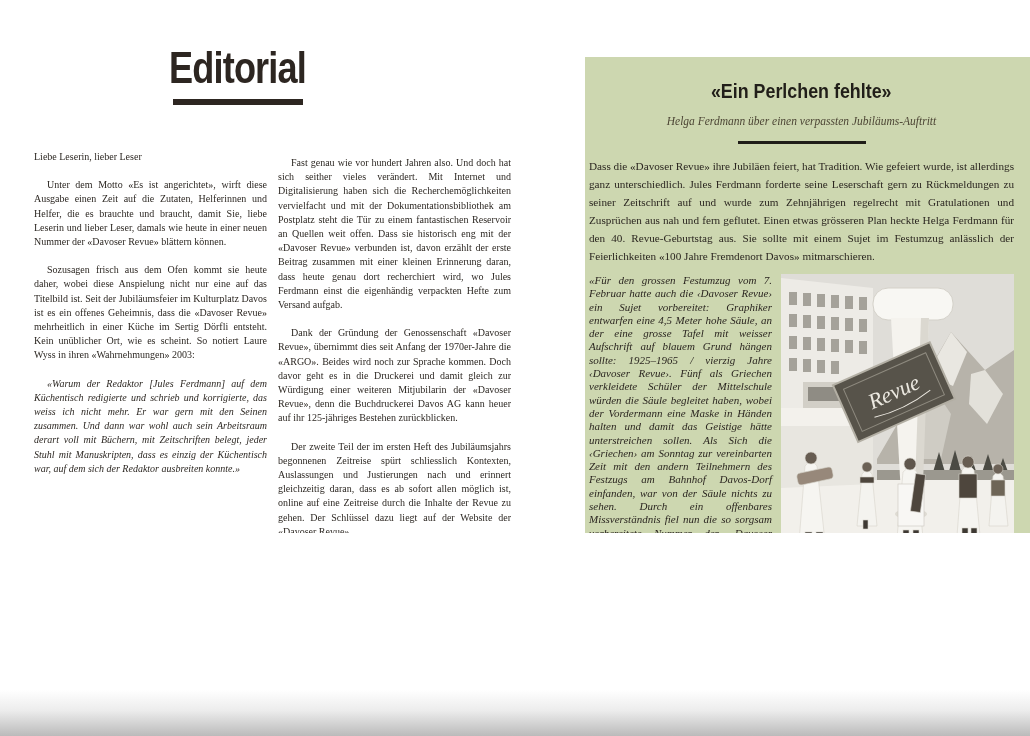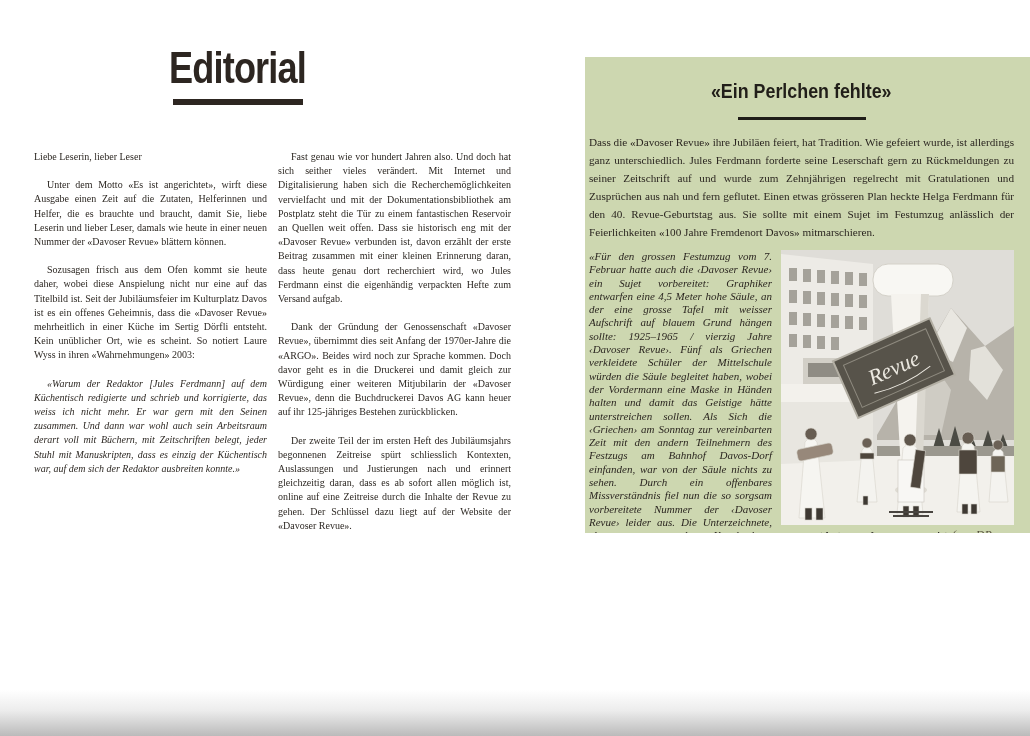--- a/index.html
+++ b/index.html
@@ -15,21 +15,21 @@
   .ed-title-block{position:absolute;top:46px;left:0;width:475px;text-align:center;}
   .ed-title{
     font-family:"Liberation Sans", sans-serif;font-weight:700;font-size:44px;
     letter-spacing:-1px;color:#2d2621;display:inline-block;transform:scaleX(.82);
     transform-origin:center;line-height:1;
   }
   .ed-rule{width:130px;height:6px;background:#2d2621;margin:9px auto 0 auto;}
 
   .col{position:absolute;width:233px;font-size:10px;line-height:14.2px;text-align:justify;margin-left:16px;}
   #col1{left:18px;top:150px;height:540px;}
-  #col2{left:262px;top:150px;height:540px;}
+  #col2{left:262px;top:156px;height:540px;}
   .col p{margin:0 0 14px 0;}
   .indent{text-indent:13px;}
   .quote-italic{font-style:italic;}
   .signature{text-align:center;font-style:italic;margin-top:16px;font-family:Liberation Serif, serif;}
 
   
   .folio{position:absolute;width:80px;text-align:center;}
   #folio-left{left:193px;top:707px;}
   #folio-right{left:250px;top:707px;}
   .folio-rule{width:56px;height:2px;background:#8f8f8f;margin:0 auto 3px auto;}
@@ -92,20 +92,21 @@
   <div class="folio" id="folio-left">
     <div class="folio-rule"></div>
     <div class="folio-num">2</div>
   </div>
 </div>
 
 <div class="page" id="right-page">
 
   <div id="feature-panel" style="background: rgb(205, 215, 176);">
     <h2 class="fp-title"><span>«Ein Perlchen fehlte»</span></h2>
+    <div class="fp-subtitle">Helga Ferdmann über einen verpassten Jubiläums-Auftritt</div>
     <div class="fp-rule"></div>
 
     <p class="fp-intro">Dass die «Davoser Revue» ihre Jubiläen feiert, hat Tradition. Wie gefeiert wurde, ist allerdings ganz unterschiedlich. Jules Ferdmann forderte seine Leserschaft gern zu Rückmeldungen zu seiner Zeitschrift auf und wurde zum Zehnjährigen regelrecht mit Gratulationen und Zusprüchen aus nah und fern geflutet. Einen etwas grösseren Plan heckte Helga Ferdmann für den 40. Revue-Geburtstag aus. Sie sollte mit einem Sujet im Festumzug anlässlich der Feierlichkeiten «100 Jahre Fremdenort Davos» mitmarschieren.</p>
 
     <div class="fp-quote-wrap">
       <figure class="photo-fig">
         <svg viewBox="0 0 233 275" aria-hidden="true">
 
           <rect x="0" y="0" width="233" height="275" fill="#dfddd8"></rect>
 

